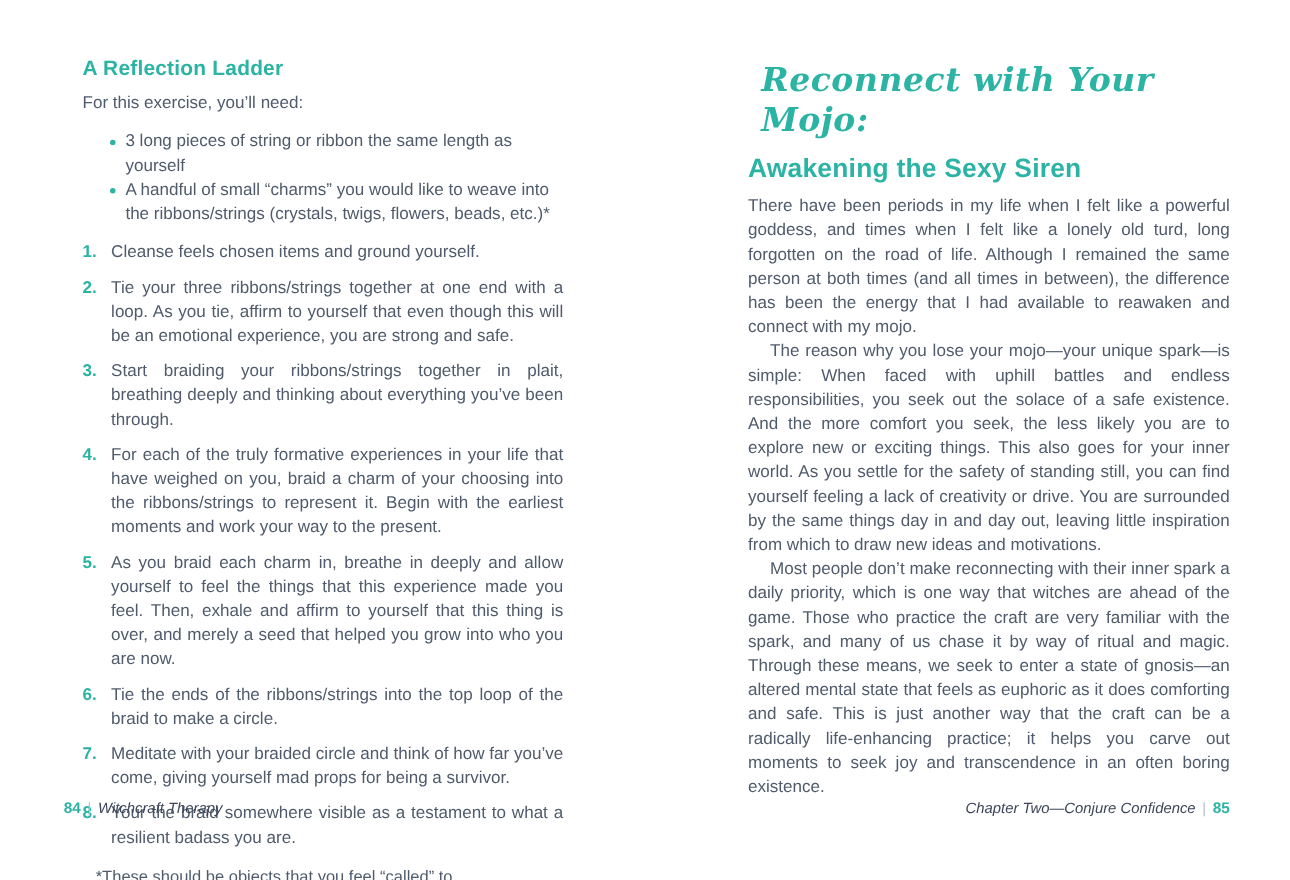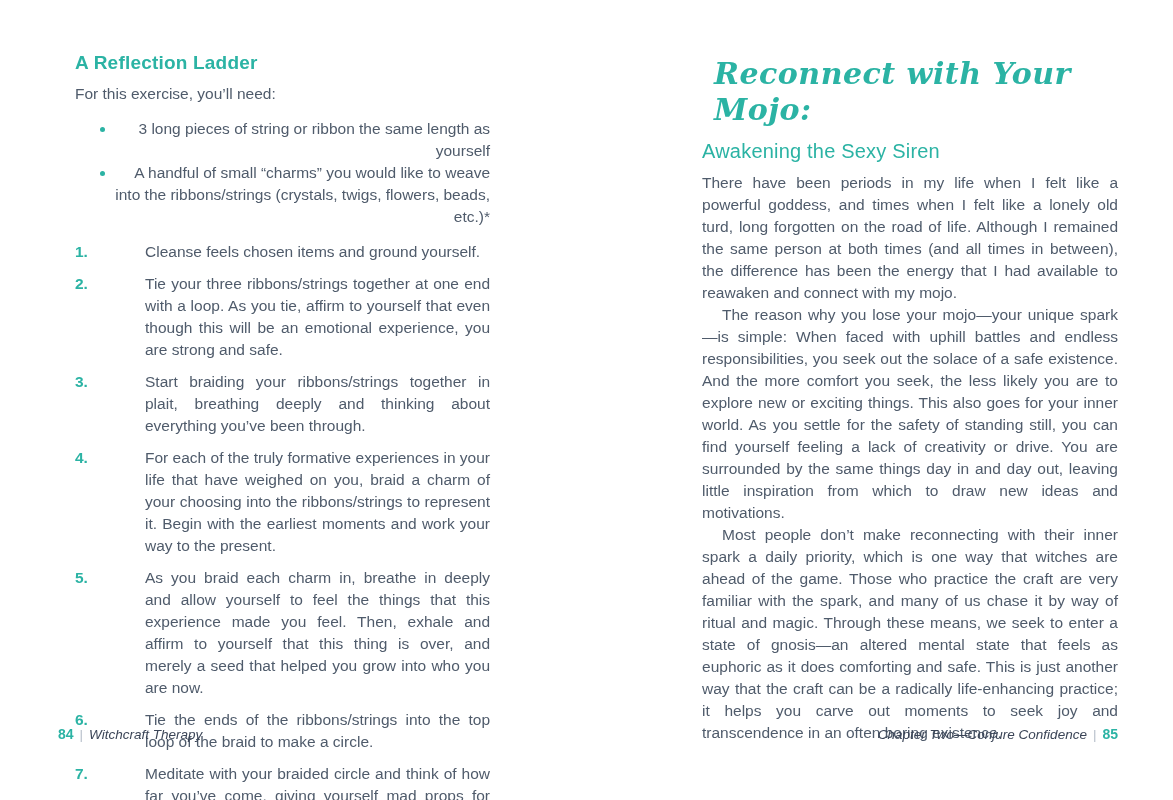--- a/index.html
+++ b/index.html
@@ -1,15 +1,15 @@
 <!DOCTYPE html>
 <html><head>
 <meta charset="utf-8">
 <style>
-  * { box-sizing: border-box; gap: 44px; }
+  * { box-sizing: border-box; }
   html, body { margin: 0; padding: 0; }
   body {
     width: 1173px; height: 800px;
     background: #ffffff;
     font-family: "Liberation Sans", sans-serif;
     overflow: hidden;
   }
   .spread {
     position: relative;
     display: flex;
@@ -25,21 +25,21 @@
     margin: 0 0 9px 0;
     font-size: 19px; font-weight: bold;
     letter-spacing: 0.2px;
     color: var(--teal);
   }
   .intro {
     margin: 0 0 13px 0;
     font-size: 15.5px; line-height: 22px;
     color: var(--body);
   }
-  .materials { list-style: none; margin: 0 0 13px 0; padding: 0 0 0 25px; text-align: right; }
+  .materials { list-style: none; margin: 0 0 13px 0; padding: 0 0 0 25px; }
   .materials li {
     position: relative;
     padding-left: 14px;
     font-size: 15.5px; line-height: 22px;
     color: var(--body);
   }
   .bullet-dot {
     position: absolute; left: 0; top: 9px;
     width: 5px; height: 5px; border-radius: 50%;
     background: var(--teal);
@@ -67,21 +67,21 @@
   .script-title {
     margin: 12px;
     font-family: "DejaVu Serif", cursive, serif;
     font-style: italic; font-weight: bold;
     font-size: 30px; line-height: 36px;
     letter-spacing: 0.5px;
     color: var(--teal);
   }
   .subtitle {
     margin: 0 0 9px 0;
-    font-size: 20px; font-weight: normal;
+    font-size: 24px; font-weight: bold;
     letter-spacing: 0.2px;
     color: var(--teal);
   }
   .para {
     margin: 0;
     font-size: 15.5px; line-height: 22px;
     color: var(--body);
     text-align: justify;
   }
   .para.indent { text-indent: 20px; }

